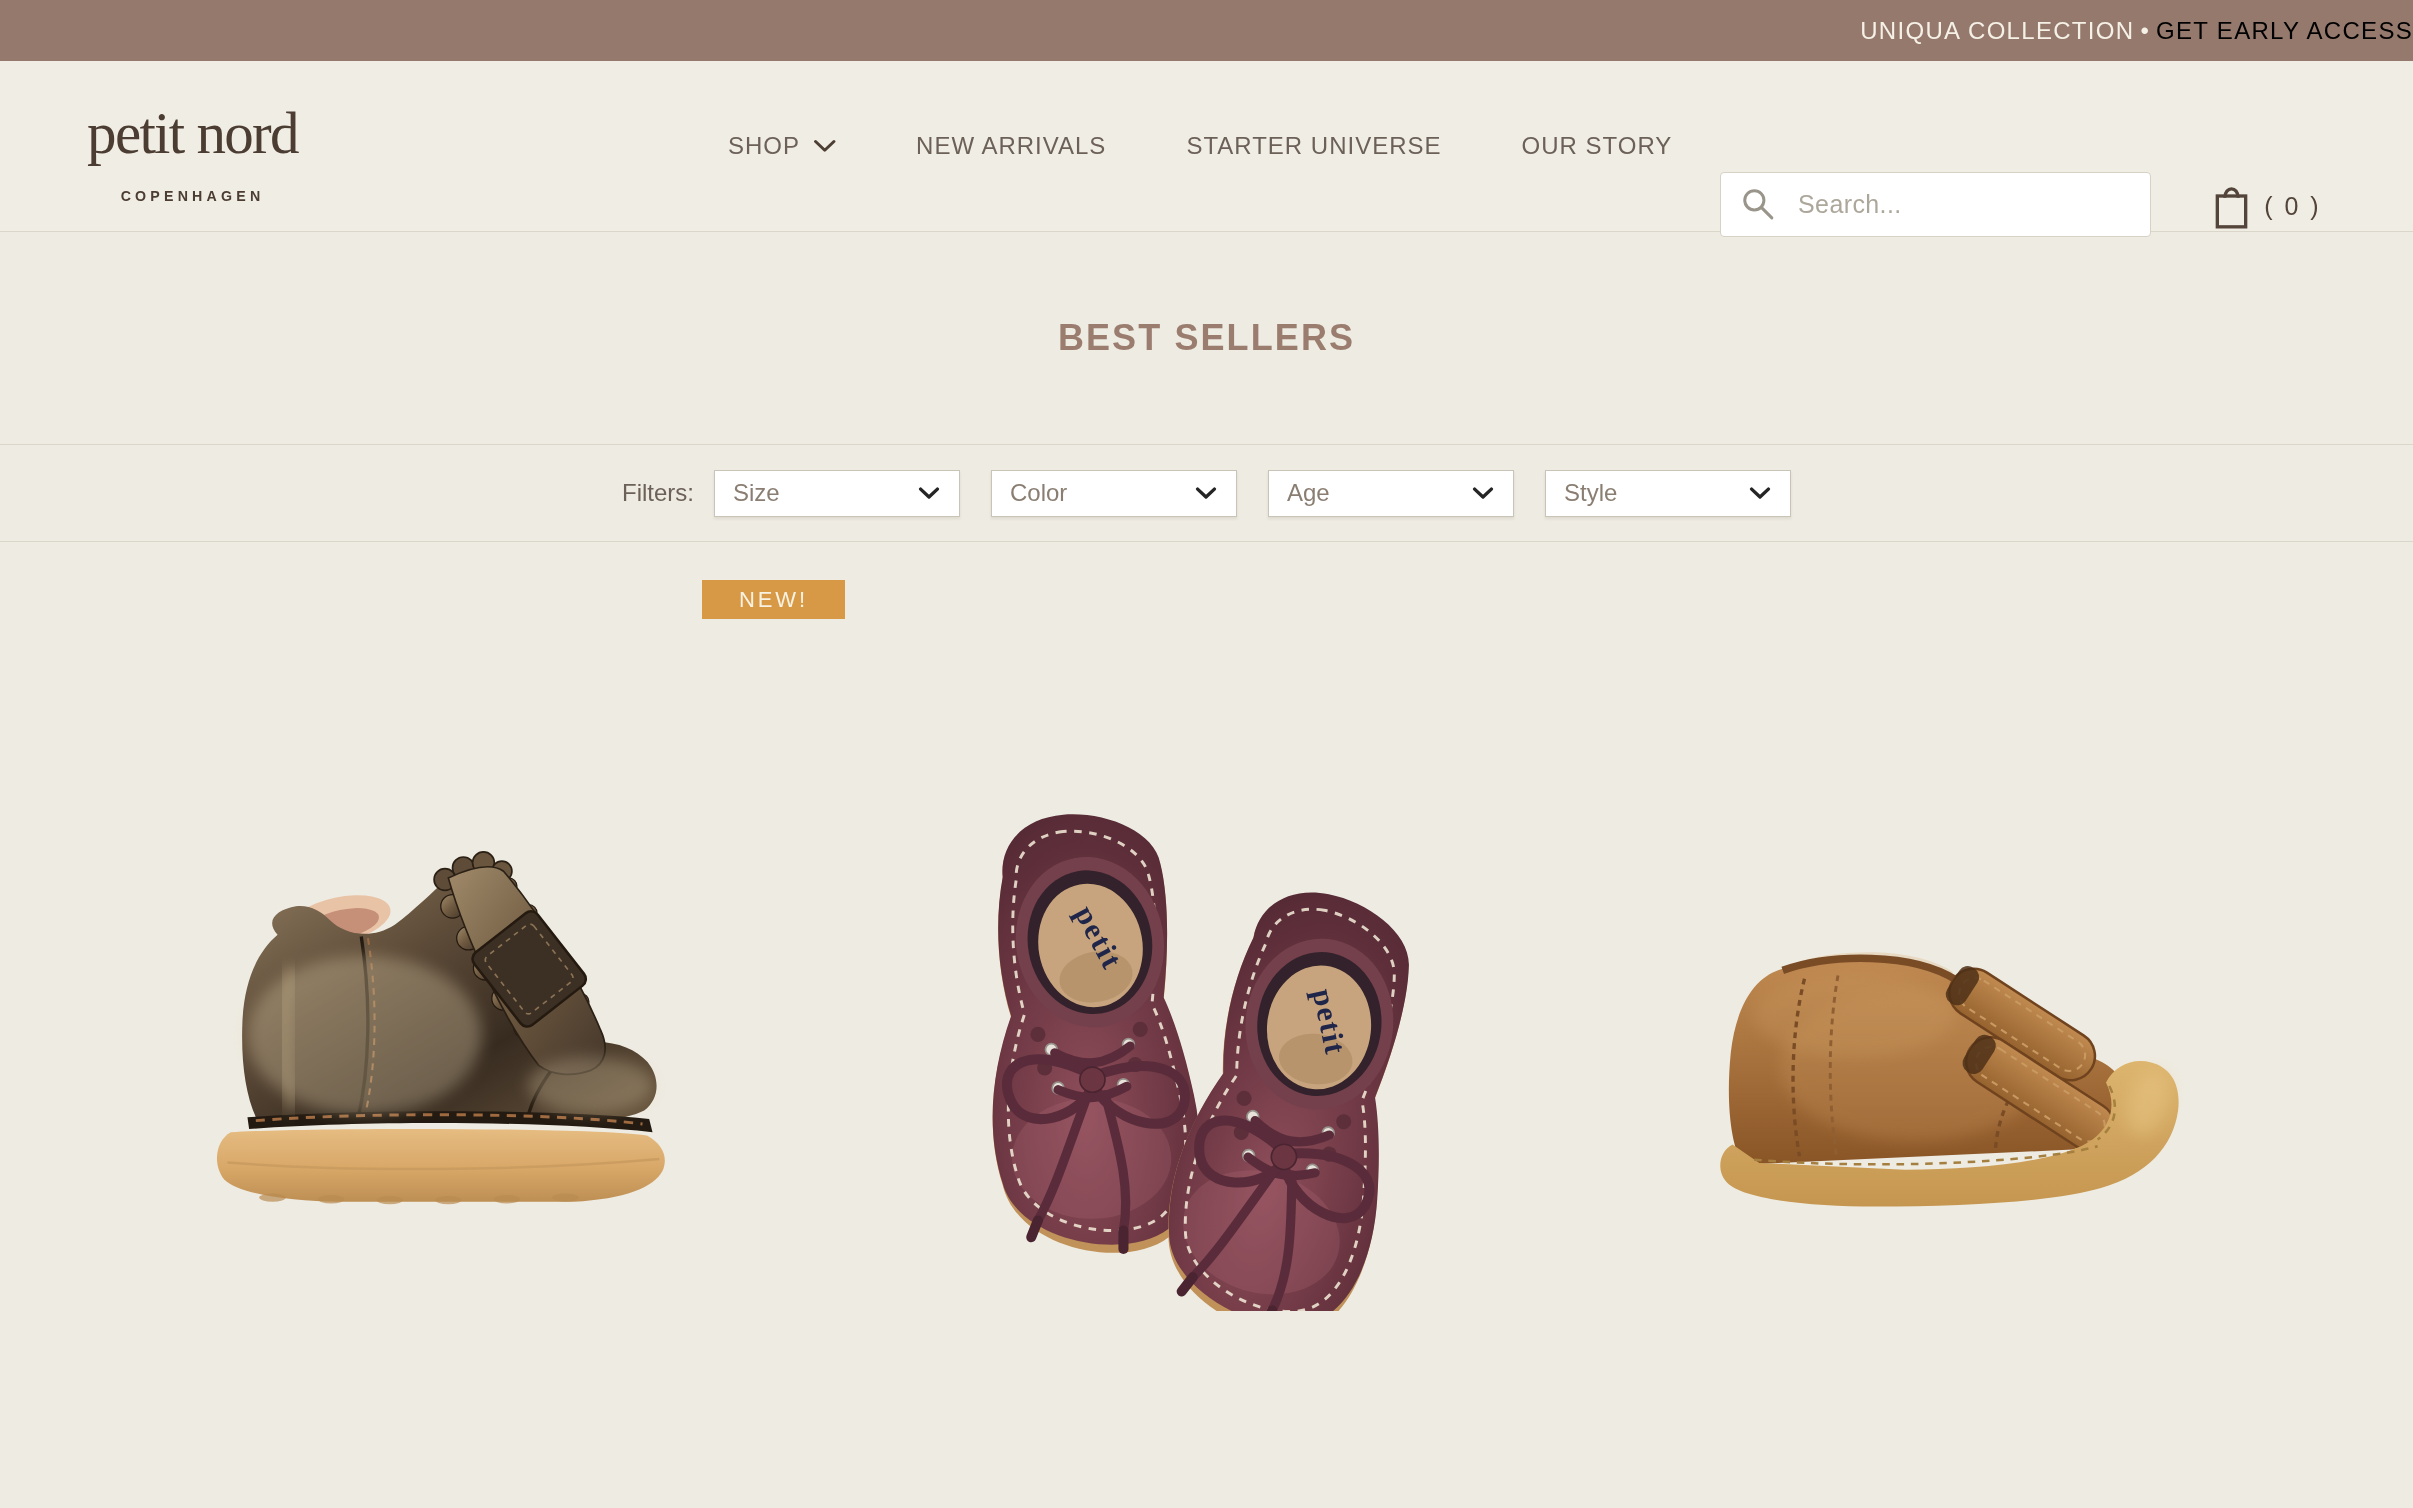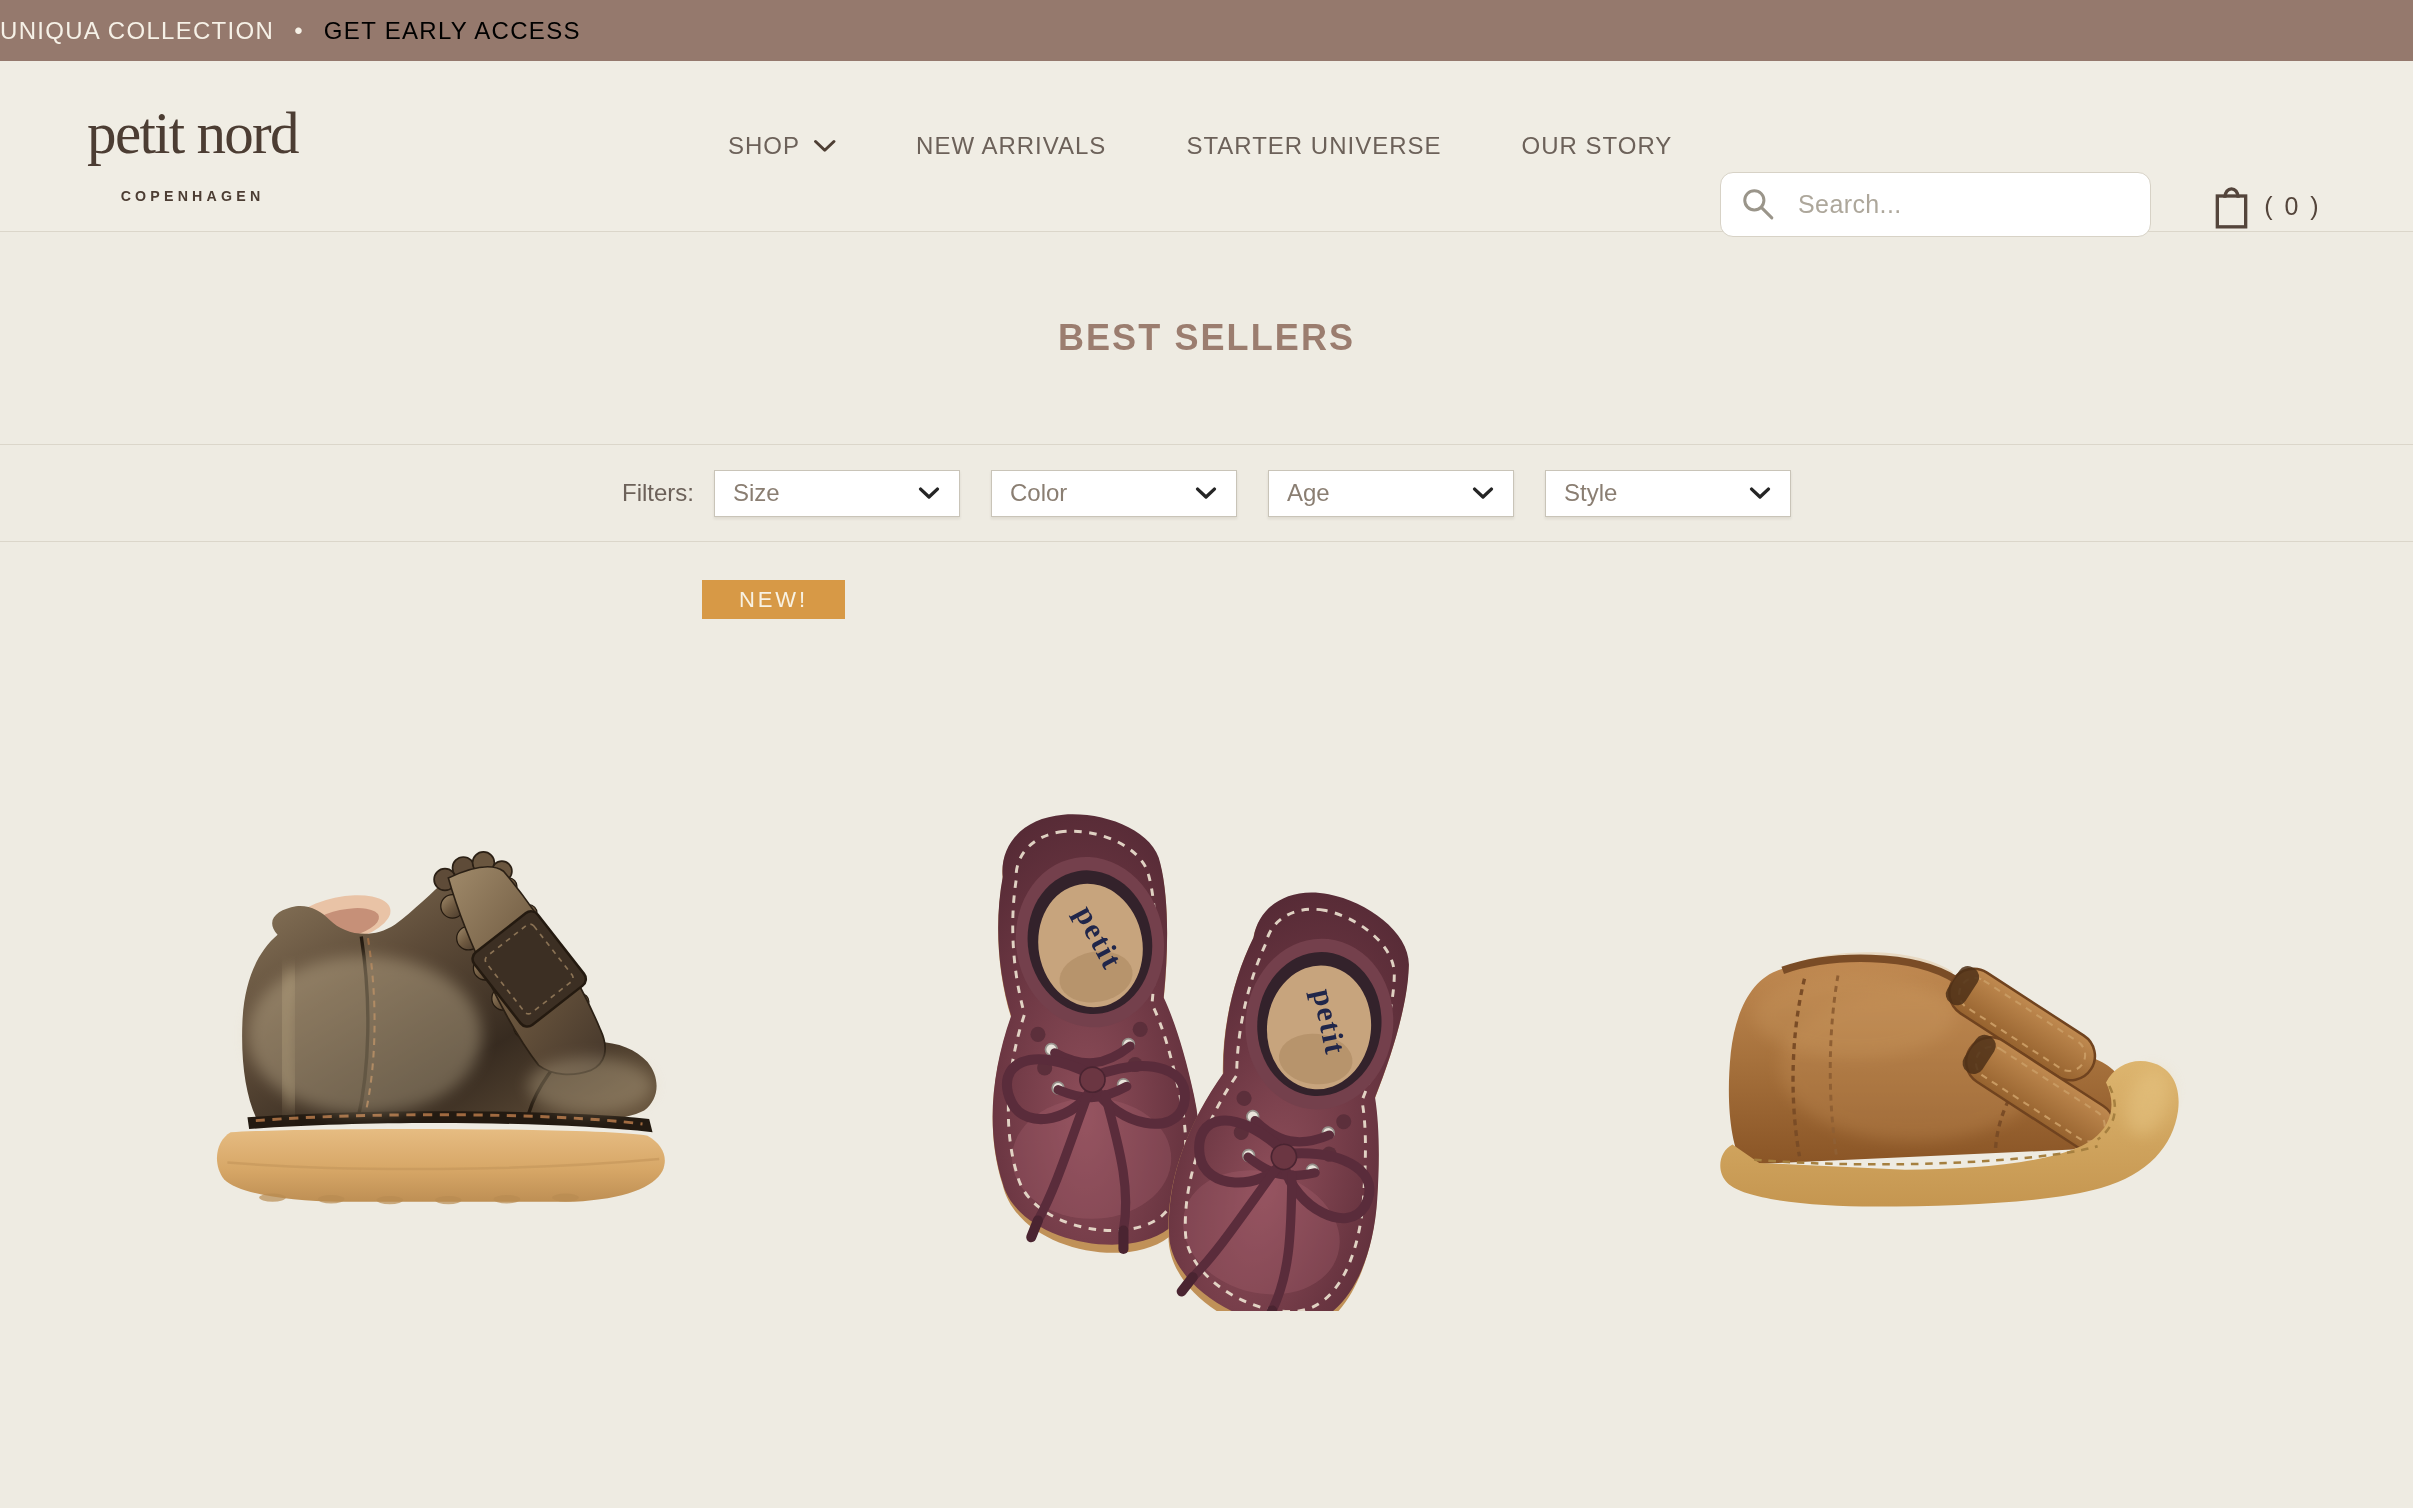--- a/index.html
+++ b/index.html
@@ -1,33 +1,33 @@
 <!DOCTYPE html>
 <html style="font-size:13.4px"><head>
 <meta charset="utf-8">
 <style>
   * { margin:0; padding:0; box-sizing:border-box; }
   html,body { width:2413px; height:1508px; overflow:hidden; }
   body { font-family:"Liberation Sans", sans-serif; background:#EEEBE2; color:#4C3D33; }
 
   
-  .banner { height:61px; background:#95796D; display:flex; align-items:center; justify-content:flex-start;
-            gap:20px; color:#F6F1E7; font-size:24px; letter-spacing:1.3px; cursor:pointer; }
+  .banner { height:61px; background:#95796D; display:flex; align-items:center; justify-content:flex-end;
+            gap:6px; color:#F6F1E7; font-size:24px; letter-spacing:1.3px; cursor:pointer; }
   .banner .cta { font-weight:400; color:#000000; }
 
   
   header { position:relative; height:171px; background:#F0EDE4; border-bottom:1.7px solid #DBD6CA; }
   .logo { position:absolute; left:65px; top:39px; width:255px; text-align:center; cursor:pointer; }
   .logo-main { font-family:"Liberation Serif", serif; font-size:59px; line-height:1.15; letter-spacing:-1.7px; color:#4C3D33; }
   .logo-sub { margin-top:20px; font-size:14.2px; font-weight:700; letter-spacing:4.2px; color:#4C3D33; }
   nav { position:absolute; left:728px; top:0; height:100%; display:flex; gap:80px; }
   .nav-item { display:flex; align-items:center; gap:12.6px; font-size:24px; letter-spacing:1px;
               color:#6C6159; cursor:pointer; white-space:nowrap; }
   .search-box { position:absolute; left:1720px; top:111px; width:431px; height:65px; background:#FFFFFF;
-                border:1.7px solid #D7D2C6; border-radius:13px; display:flex; align-items:center; padding:0 20px; gap:22px; }
+                border:1.7px solid #D7D2C6; border-radius:4px; display:flex; align-items:center; padding:0 20px; gap:22px; }
   .search-box input { border:none; outline:none; flex:1; font-size:25px; color:#6C6159; background:transparent;
                       font-family:"Liberation Sans", sans-serif; letter-spacing:0.4px; }
   .search-box input::placeholder { color:#ADA79B; }
   .cart { position:absolute; left:2213px; top:120px; height:50px; display:flex; align-items:center; gap:14.2px;
           font-size:25px; letter-spacing:2.5px; color:#54453B; cursor:pointer; }
 
   
   .title-band { height:213px; border-bottom:1.7px solid #DBD6CA; display:flex; align-items:center; justify-content:center; }
   .title-band h1 { font-size:36px; font-weight:700; letter-spacing:2.1px; color:#9B7D6F; }
 

